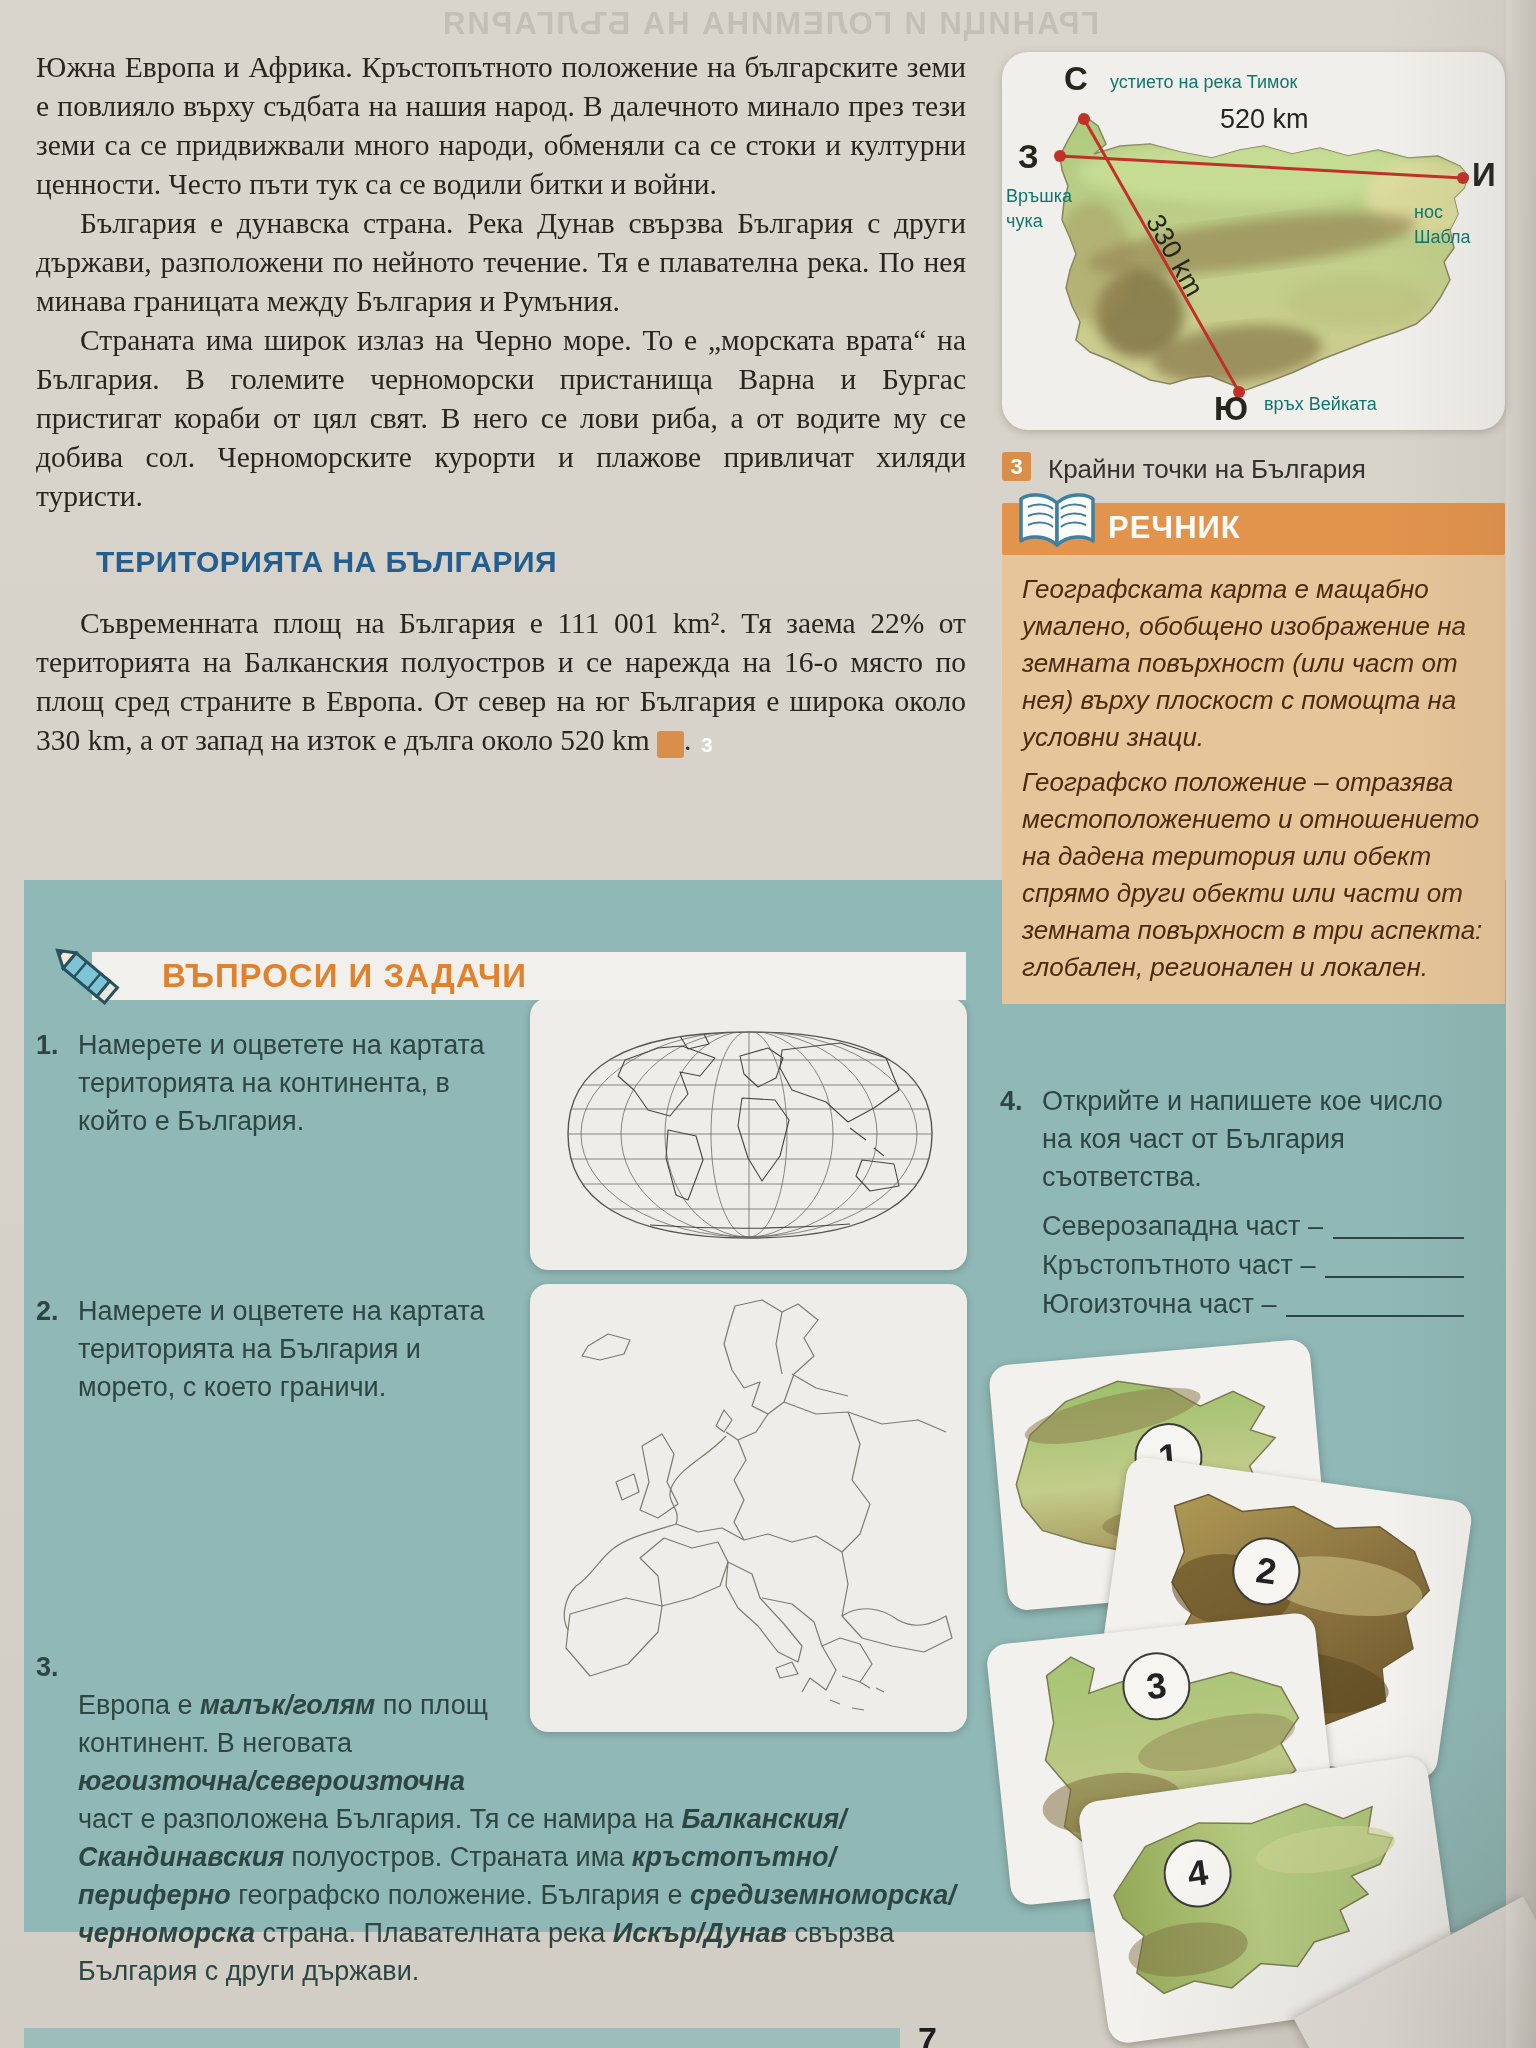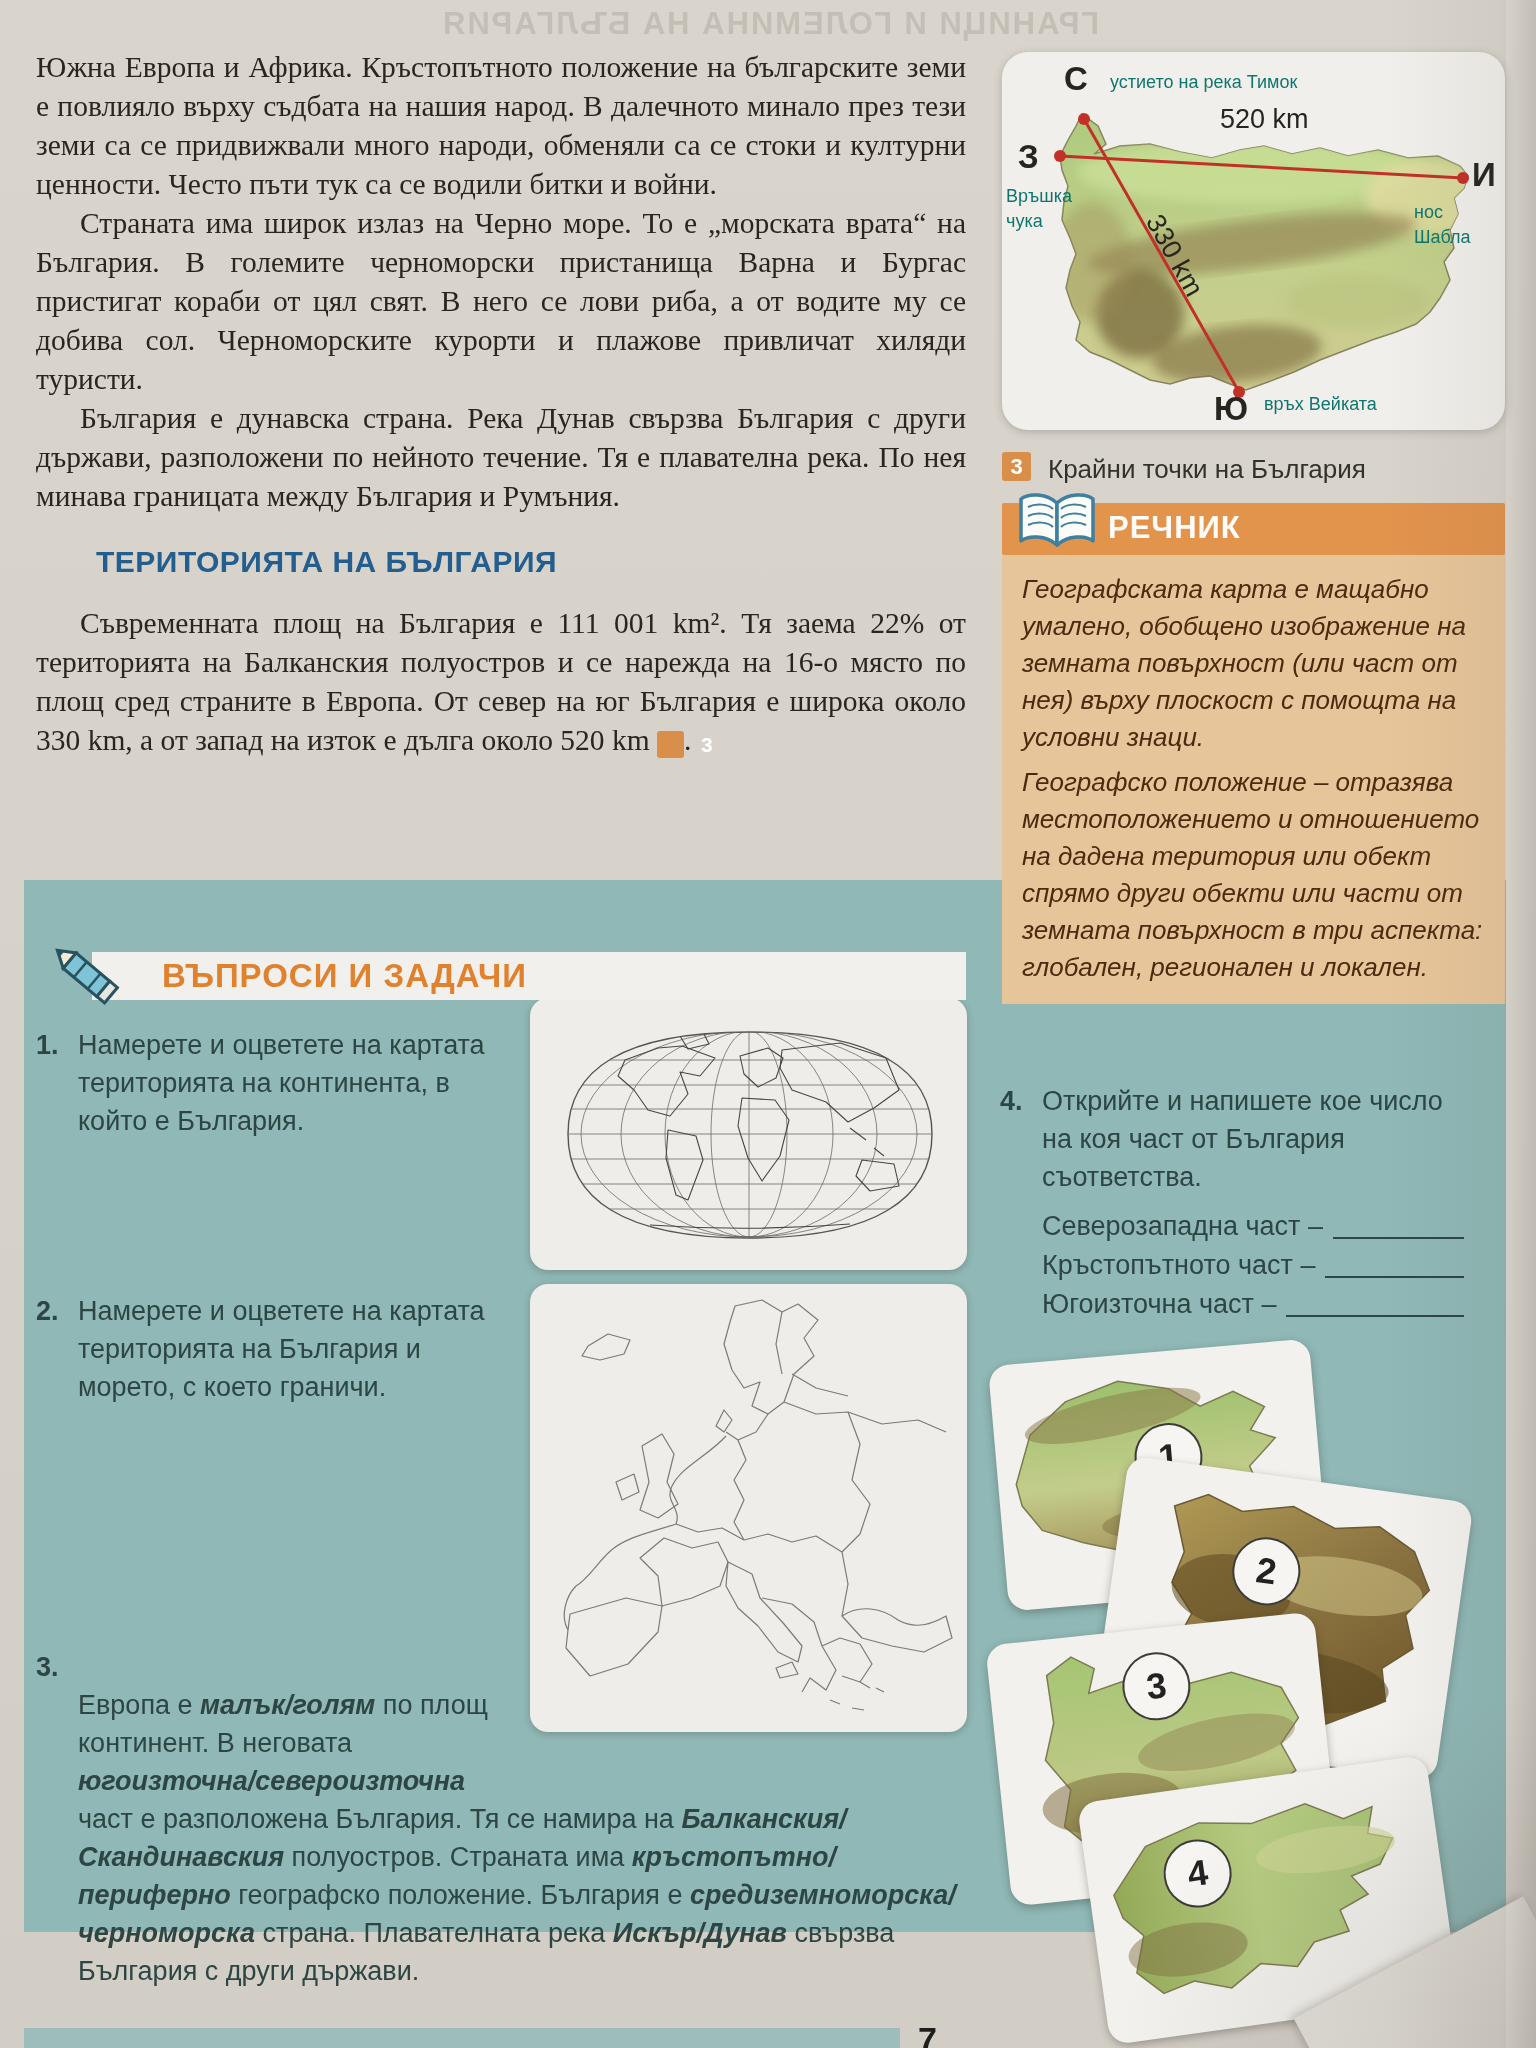--- a/index.html
+++ b/index.html
@@ -77,22 +77,22 @@
 </style>
 </head>
 <body>
 
 <div class="page">
 
   <div class="bleed">ГРАНИЦИ И ГОЛЕМИНА НА БЪЛГАРИЯ</div>
 
   <div class="article">
     <p>Южна Европа и Африка. Кръстопътното положение на българските земи е повлияло върху съдбата на нашия народ. В далечното минало през тези земи са се придвижвали много народи, обменяли са се стоки и културни ценности. Често пъти тук са се водили битки и войни.</p>
+    <p class="ind">България е дунавска страна. Река Дунав свързва България с други държави, разположени по нейното течение. Тя е плавателна река. По нея минава границата между България и Румъния.</p>
     <p class="ind">Страната има широк излаз на Черно море. То е „морската врата“ на България. В големите черноморски пристанища Варна и Бургас пристигат кораби от цял свят. В него се лови риба, а от водите му се добива сол. Черноморските курорти и плажове привличат хиляди туристи.</p>
-    <p class="ind">България е дунавска страна. Река Дунав свързва България с други държави, разположени по нейното течение. Тя е плавателна река. По нея минава границата между България и Румъния.</p>
     <div class="sec-title">ТЕРИТОРИЯТА НА БЪЛГАРИЯ</div>
     <p class="ind"><span>Съвременната площ на България е 111 001 km². Тя заема 22% от територията на Балканския полуостров и се нарежда на 16-о място по площ сред страните в Европа. От север на юг България е широка около 330 km, а от запад на изток е дълга около 520 km </span><span class="inline-badge">3</span><span>.</span></p>
   </div>
 
   <div class="fig-card">
     <svg width="503" height="378" viewBox="0 0 503 378">
       <defs>
         <linearGradient id="terr" x1="0" y1="0" x2="0" y2="1">
           <stop offset="0" stop-color="#aecb7f"></stop>
           <stop offset="0.55" stop-color="#c2cf8a"></stop>

